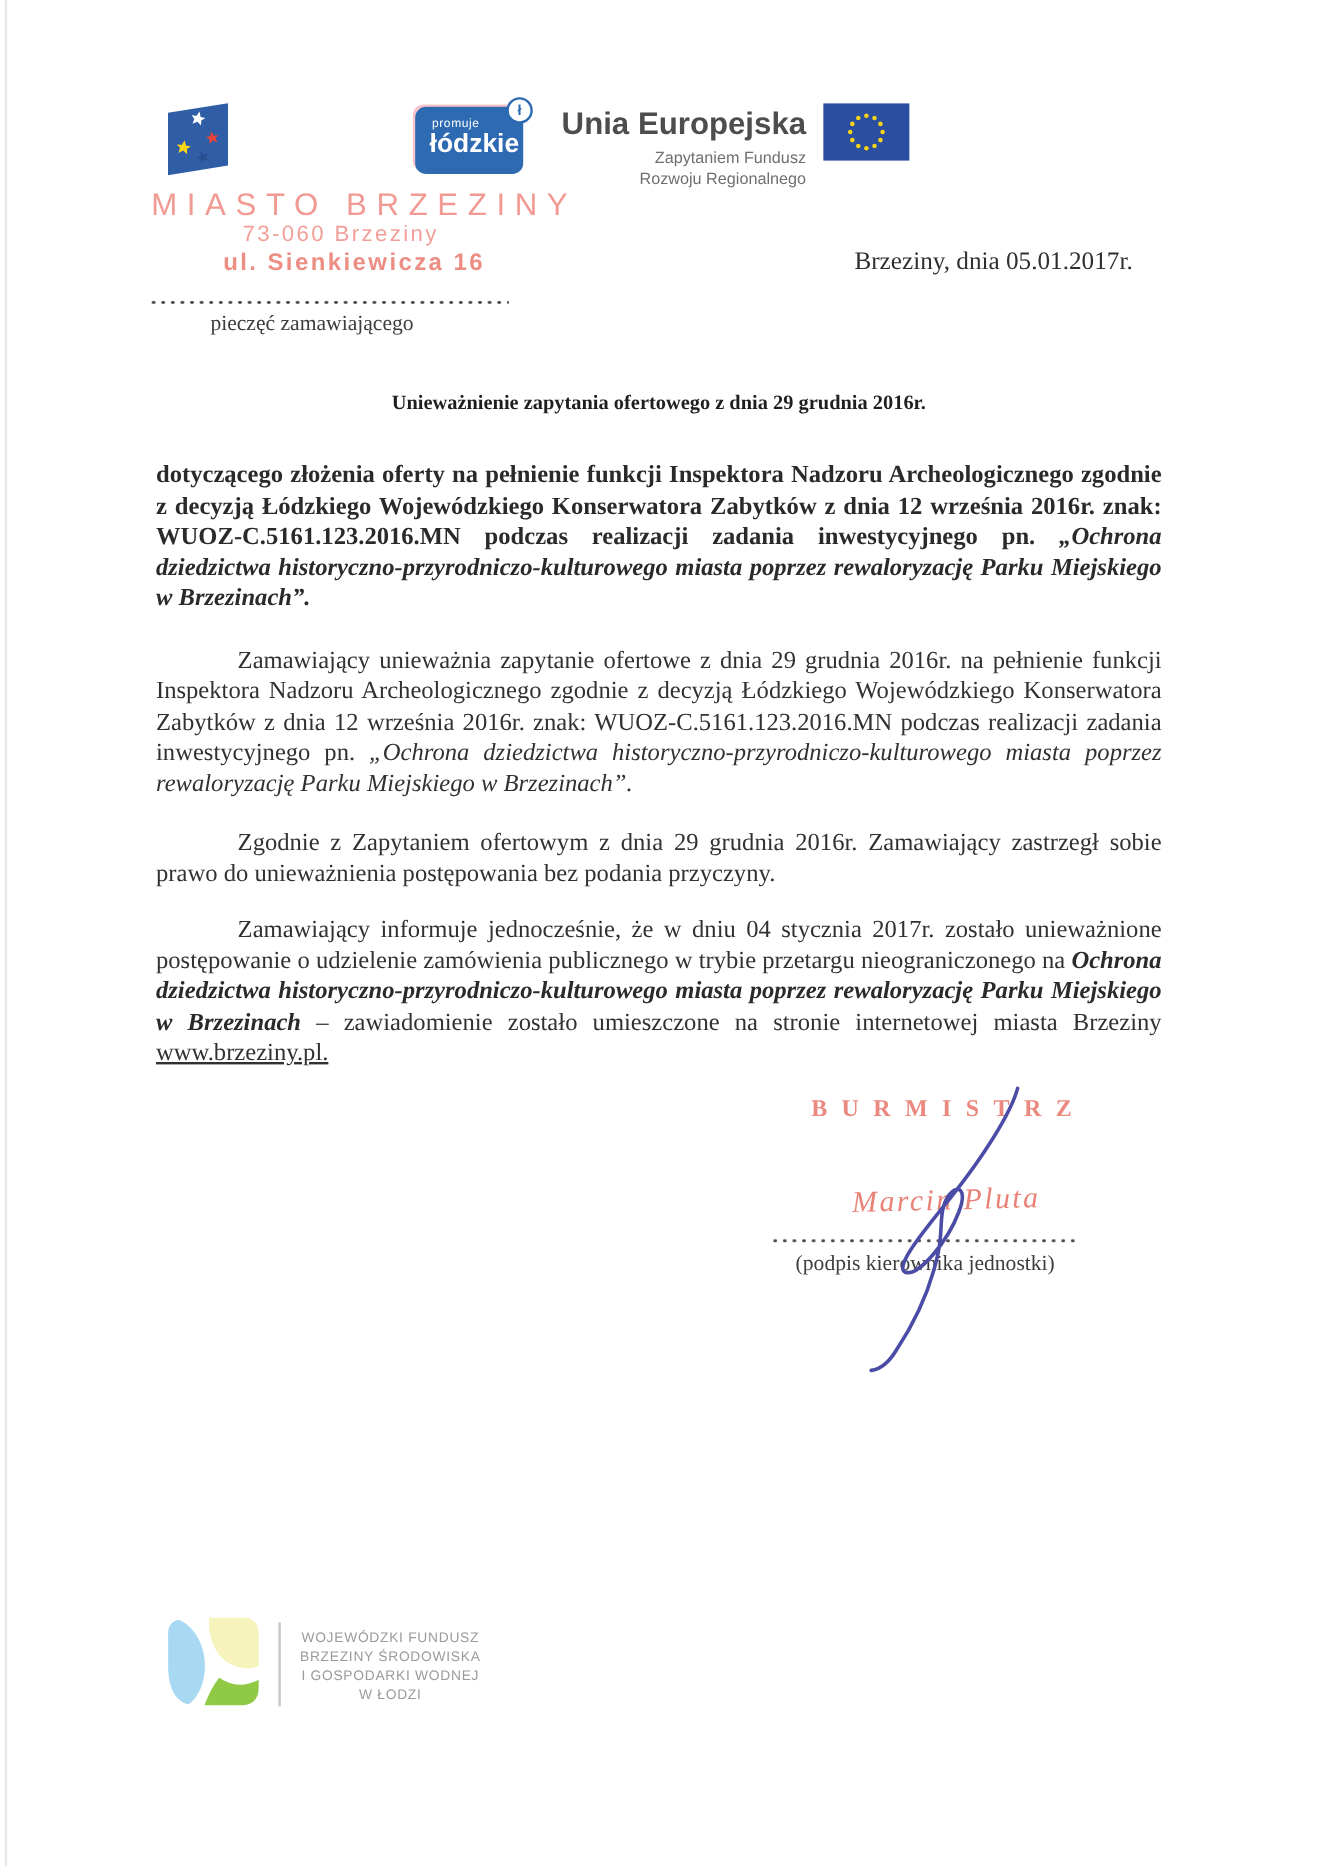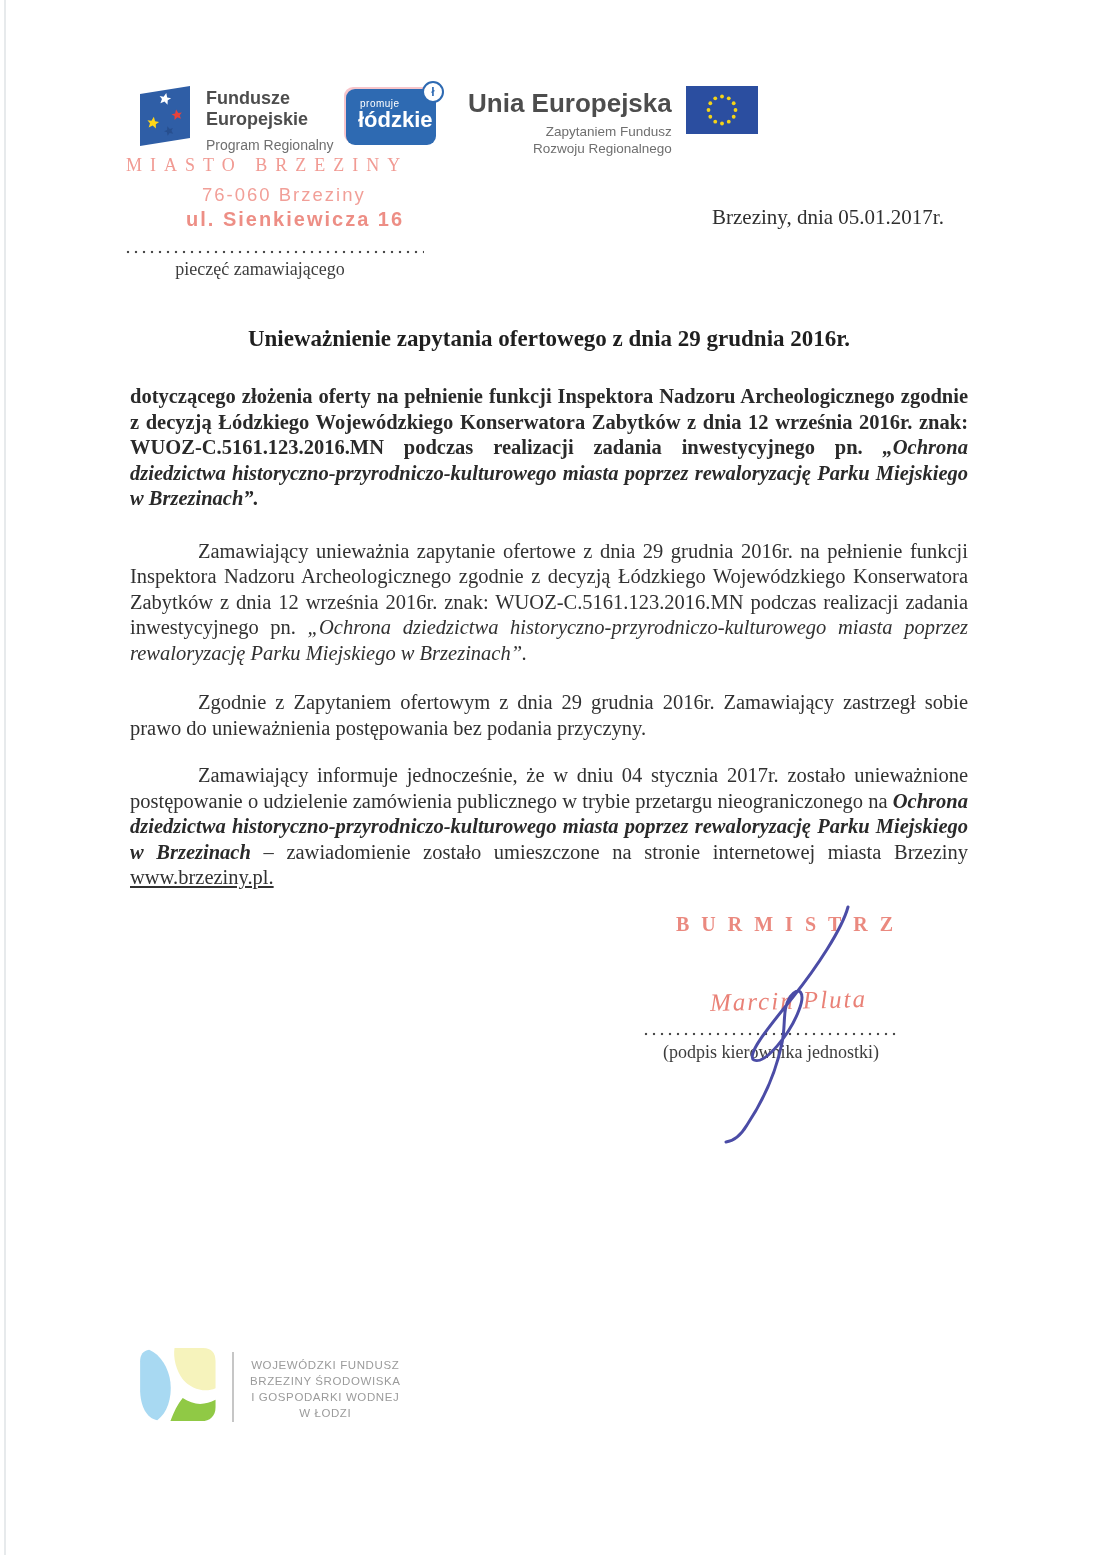--- a/index.html
+++ b/index.html
@@ -27,38 +27,38 @@
   .logo-eu{position:absolute;left:468px;top:86px;display:flex;align-items:flex-start;gap:14px;
     font-family:"Liberation Sans",sans-serif;}
   .logo-eu .txt{text-align:right;margin-top:2px;}
   .logo-eu .t1{font-size:26px;font-weight:bold;color:#4d4d4d;}
   .logo-eu .t2{font-size:13.5px;color:#6f6f6f;line-height:17px;margin-top:4px;}
   .eu-star{fill:var(--star_yellow);}
   .fe-flag-bg{fill:var(--fe_blue);}
 
   
   .stamp{font-family:"Liberation Sans",sans-serif;position:absolute;white-space:nowrap;}
-  .stamp-l1{left:126px;top:155px;font-size:18px;letter-spacing:8px;color:var(--stamp_red);opacity:.92;font-family:Liberation Serif, serif;}
+  .stamp-l1{left:126px;top:155px;font-size:26px;letter-spacing:8px;color:var(--stamp_red);opacity:.92;}
   .stamp-l2{left:202px;top:184px;font-size:18.5px;letter-spacing:2px;color:var(--stamp_red);opacity:.88;}
   .stamp-l3{left:186px;top:208px;font-size:20px;font-weight:600;letter-spacing:2px;color:var(--stamp_red_dark);opacity:.92;}
 
   .dotted{position:absolute;height:4px;
     background-image:radial-gradient(circle,#4a4a4a 1.3px,transparent 1.6px);
     background-size:8px 4px;background-repeat:repeat-x;}
   .dots-top{left:124px;top:250px;width:300px;}
   .dots-sig{left:642px;top:1032px;width:258px;}
   .caption{position:absolute;font-size:18px;color:#3d3d3d;text-align:center;}
   .cap-top{left:110px;top:259px;width:300px;}
   .cap-sig{left:642px;top:1042px;width:258px;font-size:18px;}
 
   .dateline{position:absolute;left:712px;top:205px;font-size:21px;color:#2f2f2f;}
 
   
   .doc-title{position:absolute;left:130px;top:326px;width:838px;text-align:center;
-    font-size:23px;font-weight:bold;color:#1f1f1f;}
+    font-size:17px;font-weight:bold;color:#1f1f1f;}
   .body-text{position:absolute;left:130px;top:384px;width:838px;font-size:20.5px;line-height:25.5px;text-align:justify;}
   .para{margin:0;}
   .para.indent{text-indent:68px;}
   .mt1{margin-top:27px;} .mt2{margin-top:24px;} .mt3{margin-top:22px;}
   .r-normal{}
   .r-bold{font-weight:bold;color:#2a2a2a;}
   .r-bolditalic{font-weight:bold;font-style:italic;color:#2a2a2a;}
   .r-italic{font-style:italic;}
   .r-underline{text-decoration:underline;}
 
@@ -86,27 +86,20 @@
     <svg width="54" height="64" viewBox="0 0 54 64">
       <defs>
         <path id="star5" d="M0,-10 L2.94,-3.09 L9.51,-3.09 L4.76,1.18 L5.88,8.09 L0,4 L-5.88,8.09 L-4.76,1.18 L-9.51,-3.09 L-2.94,-3.09 Z"></path>
       </defs>
       <polygon class="fe-flag-bg" points="2,10 52,2 52,54 2,62"></polygon>
       <use href="#star5" transform="translate(27,15) scale(0.62) rotate(12)" fill="#ffffff"></use>
       <use href="#star5" transform="translate(39,31) scale(0.55) rotate(-10)" fill="#e8423c"></use>
       <use href="#star5" transform="translate(15,39) scale(0.62) rotate(8)" fill="#ffd617"></use>
       <use href="#star5" transform="translate(31,47) scale(0.5) rotate(-20)" fill="#274f8f"></use>
     </svg>
-    <div>
-      <div class="t1">
-        <div>Fundusze</div>
-        <div>Europejskie</div>
-      </div>
-      <div class="t2">Program Regionalny</div>
-    </div>
   </div>
 
   <div class="logo-lodzkie">
     <div class="small">promuje</div>
     <div class="big">łódzkie</div>
     <div class="lodzkie-badge">ł</div>
   </div>
 
   <div class="logo-eu">
     <div class="txt">
@@ -129,21 +122,21 @@
           <circle class="eu-star" cx="29.25" cy="35.7" r="1.9"></circle>
         <circle class="eu-star" cx="24.3" cy="30.75" r="1.9"></circle>
           <circle class="eu-star" cx="22.5" cy="24" r="1.9"></circle>
         <circle class="eu-star" cx="24.3" cy="17.25" r="1.9"></circle>
           <circle class="eu-star" cx="29.25" cy="12.3" r="1.9"></circle>
       </g>
     </svg>
   </div>
 
   <div class="stamp stamp-l1">MIASTO BRZEZINY</div>
-  <div class="stamp stamp-l2">76-060 Brzeziny</div>
+  <div class="stamp stamp-l2">73-060 Brzeziny</div>
   <div class="stamp stamp-l3">ul. Sienkiewicza 16</div>
   <div class="dotted dots-top"></div>
   <div class="caption cap-top">pieczęć zamawiającego</div>
 
   <div class="dateline">Brzeziny, dnia  05.01.2017r.</div>
 
   <div class="doc-title">Unieważnienie zapytania ofertowego z dnia 29 grudnia 2016r.</div>
 
   <div class="body-text">
     <p class="para"><span class="r-bold">dotyczącego złożenia oferty na pełnienie funkcji Inspektora Nadzoru Archeologicznego zgodnie z decyzją Łódzkiego Wojewódzkiego Konserwatora Zabytków z dnia 12 września 2016r. znak: WUOZ-C.5161.123.2016.MN podczas realizacji zadania inwestycyjnego pn. </span><span class="r-bolditalic">„Ochrona dziedzictwa historyczno-przyrodniczo-kulturowego miasta poprzez rewaloryzację Parku Miejskiego w Brzezinach”.</span></p>

